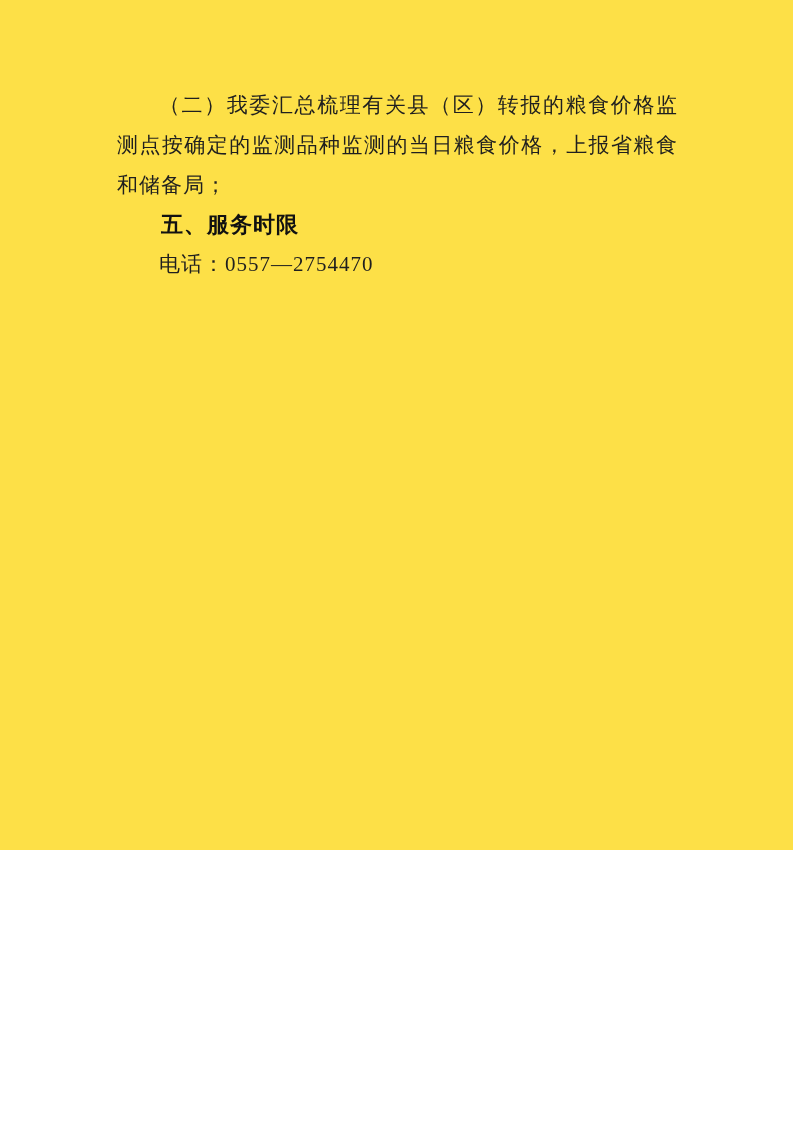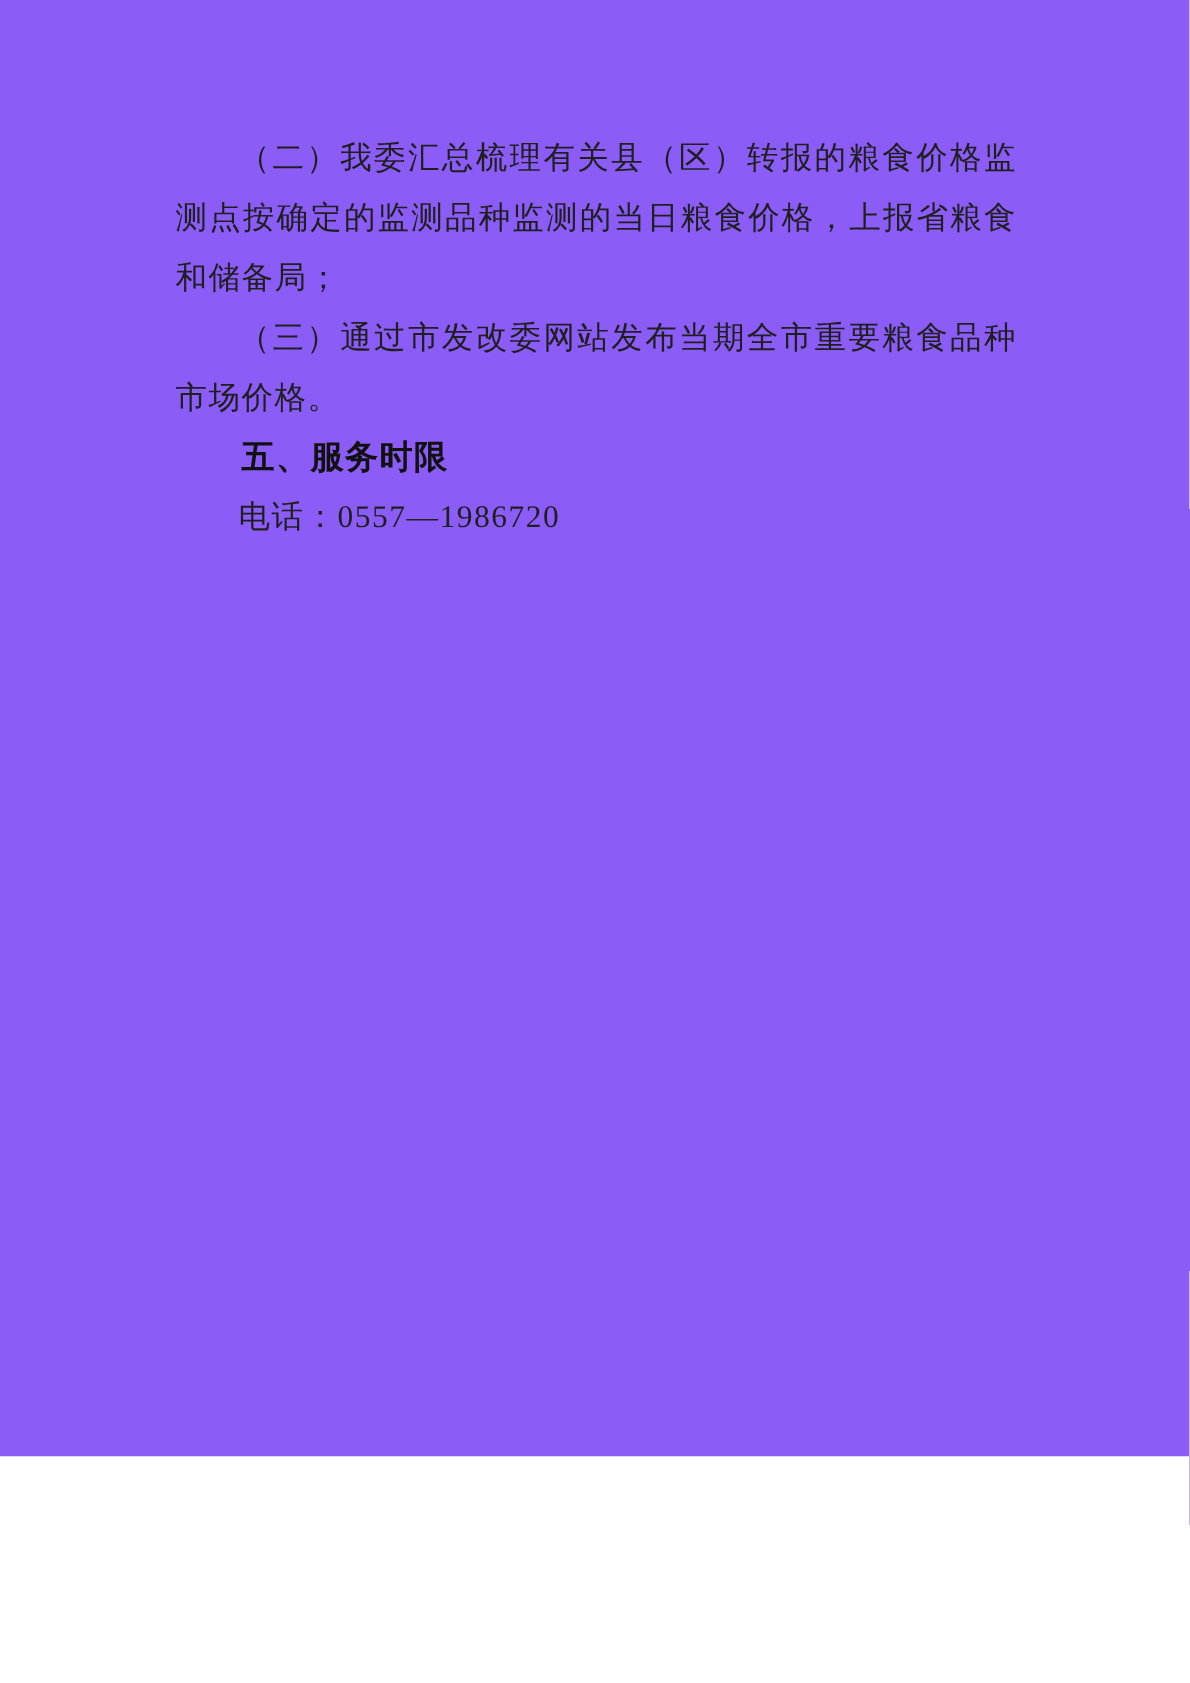--- a/index.html
+++ b/index.html
@@ -3,22 +3,22 @@
 <meta charset="utf-8">
 <style>
   html, body {
     margin: 0;
     padding: 0;
     background: #ffffff;
   }
   .page {
     position: relative;
     width: 793px;
-    height: 971px;
-    background: #8b5cf6;
+    height: 850px;
+    background: #fde047;
     overflow: hidden;
     box-sizing: border-box;
   }
   .content {
     position: absolute;
     top: 85px;
     left: 117px;
     width: 561px;
     box-sizing: border-box;
   }
@@ -45,25 +45,24 @@
   }
 </style>
 </head>
 <body>
 
 <div class="page">
   <div class="content">
 
     <p class="para">（二）我委汇总梳理有关县（区）转报的粮食价格监测点按确定的监测品种监测的当日粮食价格，上报省粮食和储备局；</p>
 
-    <p class="para">（三）通过市发改委网站发布当期全市重要粮食品种市场价格。</p>
 
     <p class="heading">五、服务时限</p>
 
 
 
 
 
 
-    <p class="para">电话：0557—1986720</p>
+    <p class="para">电话：0557—2754470</p>
 
   </div>
 </div>
 
 </body></html>

